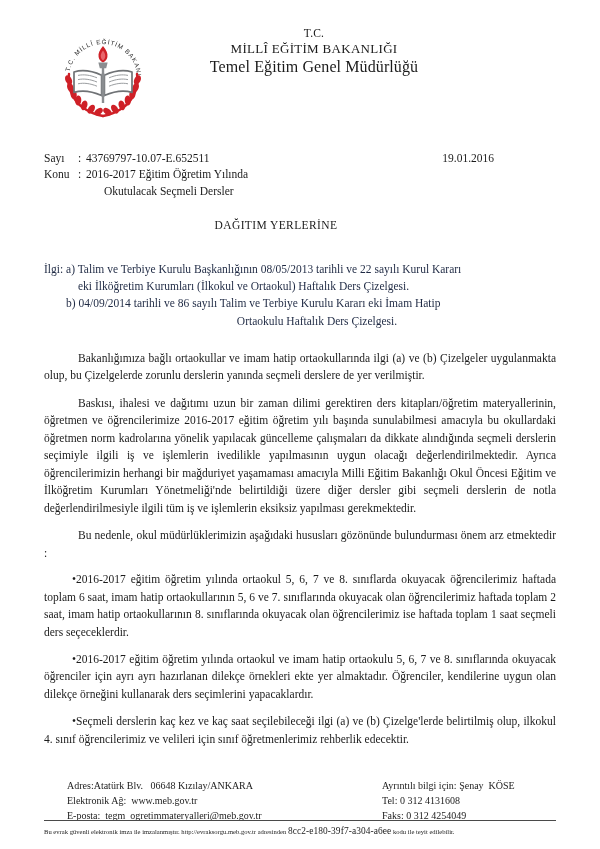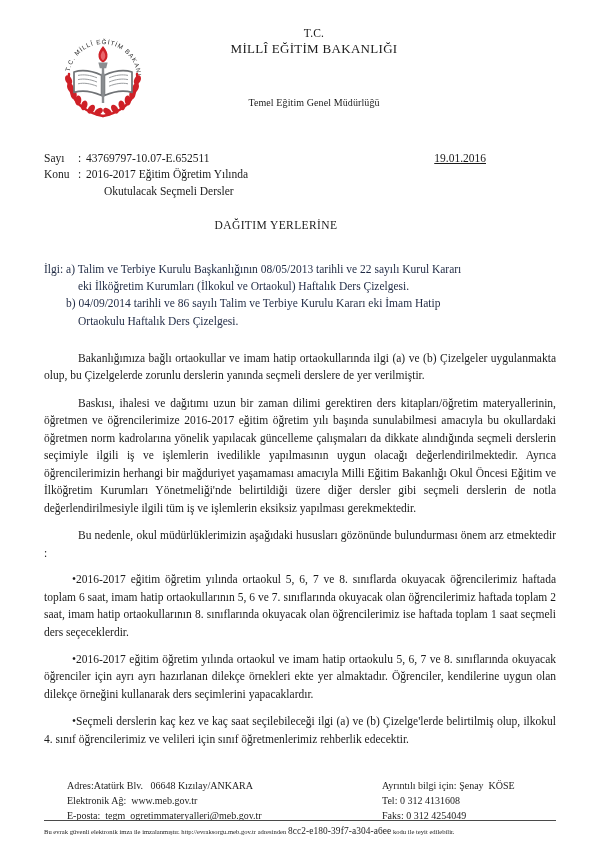--- a/index.html
+++ b/index.html
@@ -49,23 +49,22 @@
   }
   .org-tc {
     font-size: 11.5px;
     letter-spacing: 0.2px;
   }
   .org-ministry {
     font-size: 13px;
     letter-spacing: 0.3px;
   }
   .org-dept {
-    font-size: 10px;
+    font-size: 16px;
     letter-spacing: 0.1px;
-    margin-top: 40px;
   }
 
   
   .ref-block {
     margin-top: 38px;
     font-size: 11.5px;
     line-height: 1.42;
     position: relative;
   }
   .ref-row {
@@ -78,24 +77,23 @@
     white-space: pre;
   }
   .ref-colon {
     flex: 0 0 8px;
   }
   .ref-value {
     flex: 1 1 auto;
   }
   .ref-date {
     position: absolute;
-    right: 70px;
+    right: 62px;
     top: 0;
     font-size: 11.5px;
-    text-decoration: underline;
   }
   .ref-cont {
     padding-left: 60px;
   }
 
   
   .dist-heading {
     text-align: center;
     font-size: 11.5px;
     letter-spacing: 0.4px;
@@ -114,20 +112,21 @@
     text-indent: 0;
   }
   .ilgi-sub {
     padding-left: 34px;
   }
   .ilgi-line-b {
     padding-left: 22px;
   }
   .ilgi-sub-b {
     padding-left: 34px;
+    text-align: center;
   }
 
   
   .body-block {
     margin-top: 20px;
     font-size: 11.5px;
     line-height: 1.52;
   }
   .para {
     text-align: justify;

